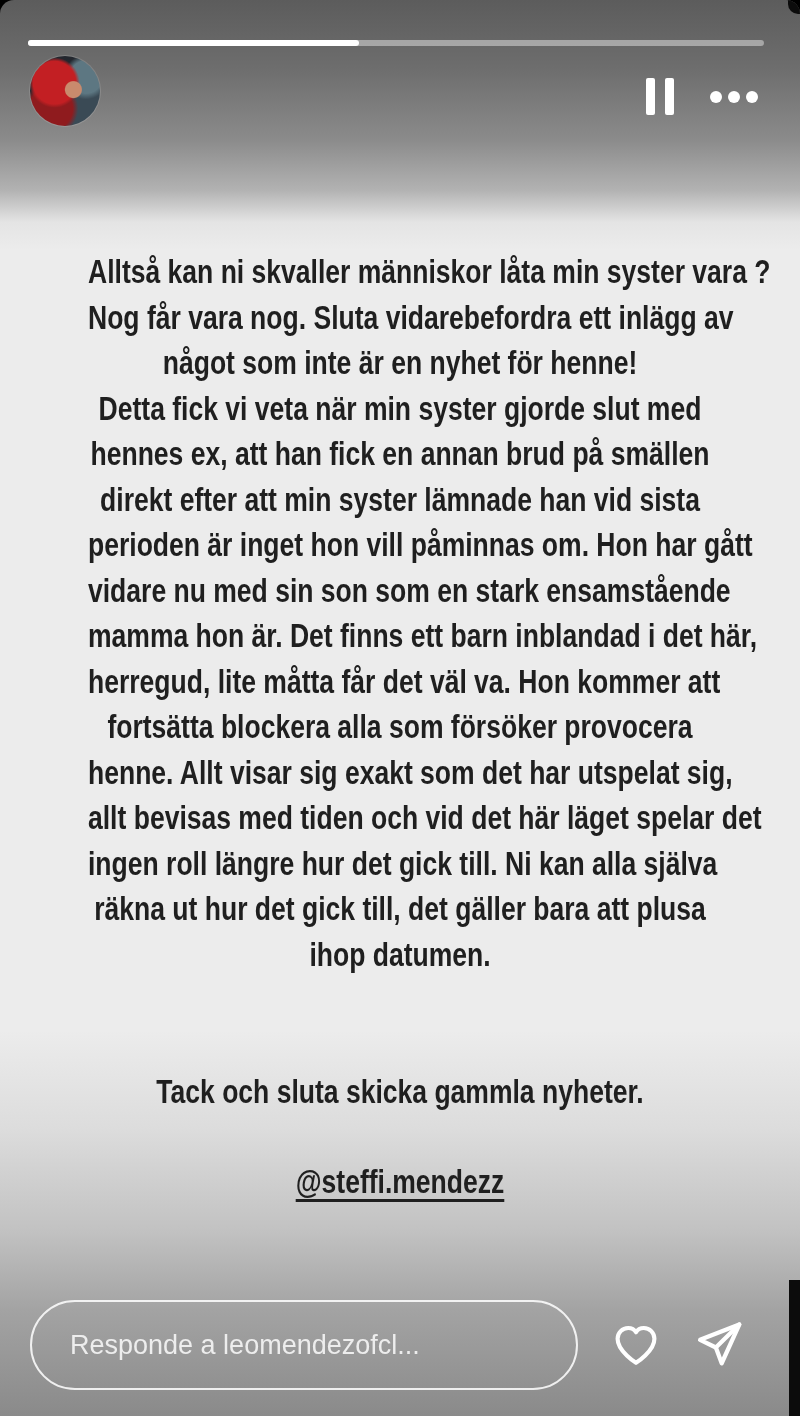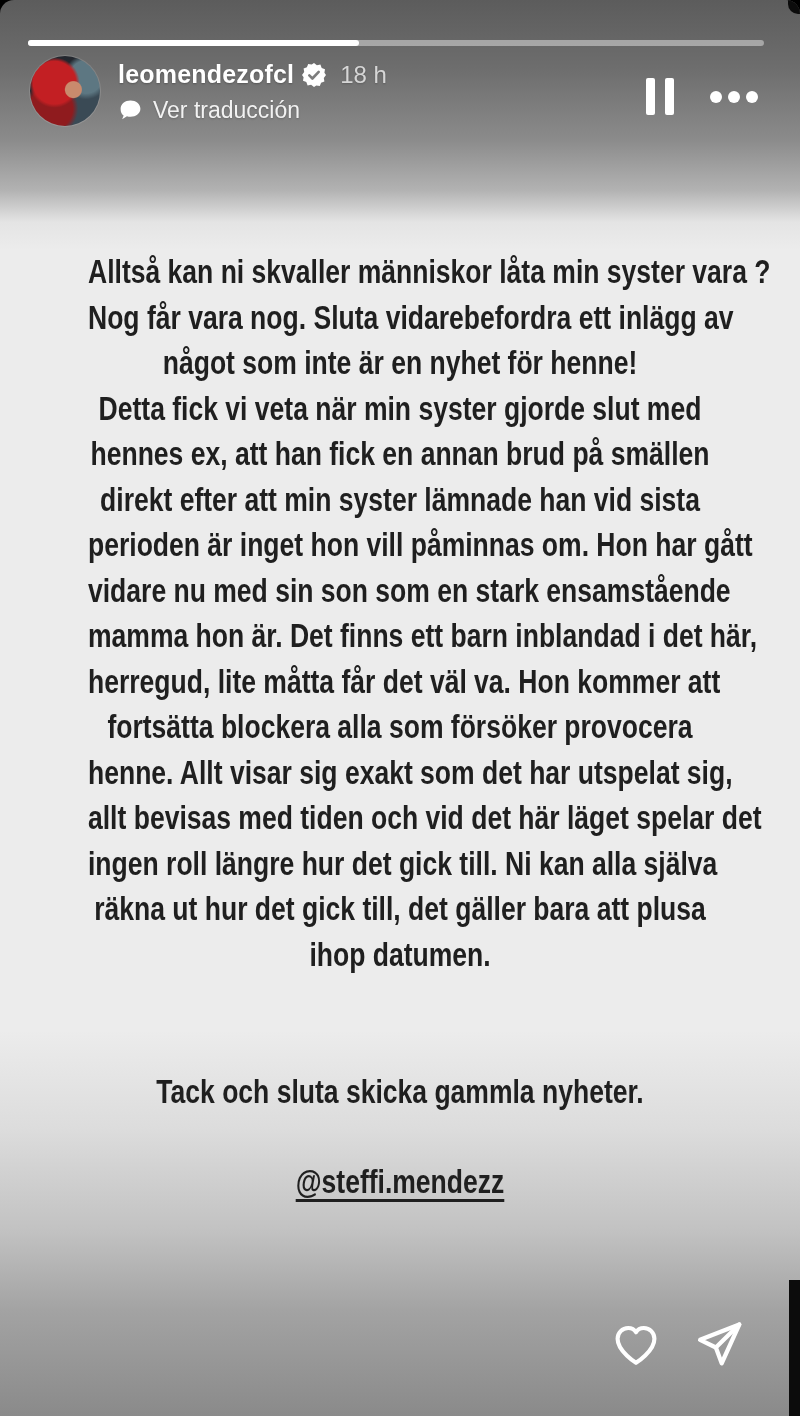--- a/index.html
+++ b/index.html
@@ -85,36 +85,20 @@
 <body>
 
 <div class="story">
 
   <div class="progress-track">
     <div class="progress-fill" style="width: 45%;"></div>
   </div>
 
   <div class="header">
     <div class="avatar"></div>
-    <div class="header-text">
-      <div class="header-row1">
-        <span class="username">leomendezofcl</span>
-        <svg class="badge" viewBox="0 0 24 24">
-          <path fill="#ffffff" d="M12 0l2.9 2.2 3.5-.6 1.3 3.3 3.3 1.3-.6 3.5L24 12l-2.2 2.9.6 3.5-3.3 1.3-1.3 3.3-3.5-.6L12 24l-2.9-2.2-3.5.6-1.3-3.3-3.3-1.3.6-3.5L0 12l2.2-2.9-.6-3.5 3.3-1.3 1.3-3.3 3.5.6z"></path>
-          <path fill="none" stroke="#7d7d7d" stroke-width="2.6" stroke-linecap="round" stroke-linejoin="round" d="M7.3 12.4l3.1 3.1 6.3-6.6"></path>
-        </svg>
-        <span class="timestamp">18 h</span>
-      </div>
-      <div class="header-row2">
-        <svg class="translate-icon" viewBox="0 0 24 24">
-          <path fill="#ffffff" d="M12 2.5c5.2 0 9.5 3.4 9.5 7.7s-4.3 7.7-9.5 7.7c-1.2 0-2.3-.17-3.4-.5L4 20.5l1.4-3.6C3.6 15.5 2.5 13.6 2.5 10.2 2.5 5.9 6.8 2.5 12 2.5z"></path>
-        </svg>
-        <span class="translate-label">Ver traducción</span>
-      </div>
-    </div>
     <div class="header-actions">
       <div class="pause-icon">
           <span></span>
           <span></span>
         </div>
       <div class="more-icon">
           <i></i>
           <i></i>
           <i></i>
         </div>
@@ -139,20 +123,23 @@
         <div class="para-line">ingen roll längre hur det gick till. Ni kan alla själva</div>
         <div class="para-line">räkna ut hur det gick till, det gäller bara att plusa</div>
         <div class="para-line">ihop datumen.</div>
       </div>
     <div class="closing-line">Tack och sluta skicka gammla nyheter.</div>
     <div class="mention-line">
       <a>@steffi.mendezz</a>
     </div>
   </div>
 
+  <div class="reply-pill">
+    <span class="reply-placeholder">Responde a leomendezofcl...</span>
+  </div>
 
   <div class="footer-icon heart-btn">
     <svg viewBox="0 0 24 24" width="52" height="52">
       <path fill="none" stroke="#ffffff" stroke-width="1.9" stroke-linecap="round" stroke-linejoin="round" d="M12 20.7S3.5 15.4 3.5 9.6c0-2.8 2.2-5 4.9-5 1.5 0 2.9.8 3.6 2 .7-1.2 2.1-2 3.6-2 2.7 0 4.9 2.2 4.9 5 0 5.8-8.5 11.1-8.5 11.1z"></path>
     </svg>
   </div>
   <div class="footer-icon send-btn">
     <svg viewBox="0 0 24 24" width="54" height="54">
       <g fill="none" stroke="#ffffff" stroke-width="1.9" stroke-linecap="round" stroke-linejoin="round">
         <path d="M21 3.8L13.2 21l-2.6-7-7-3.4z"></path>

